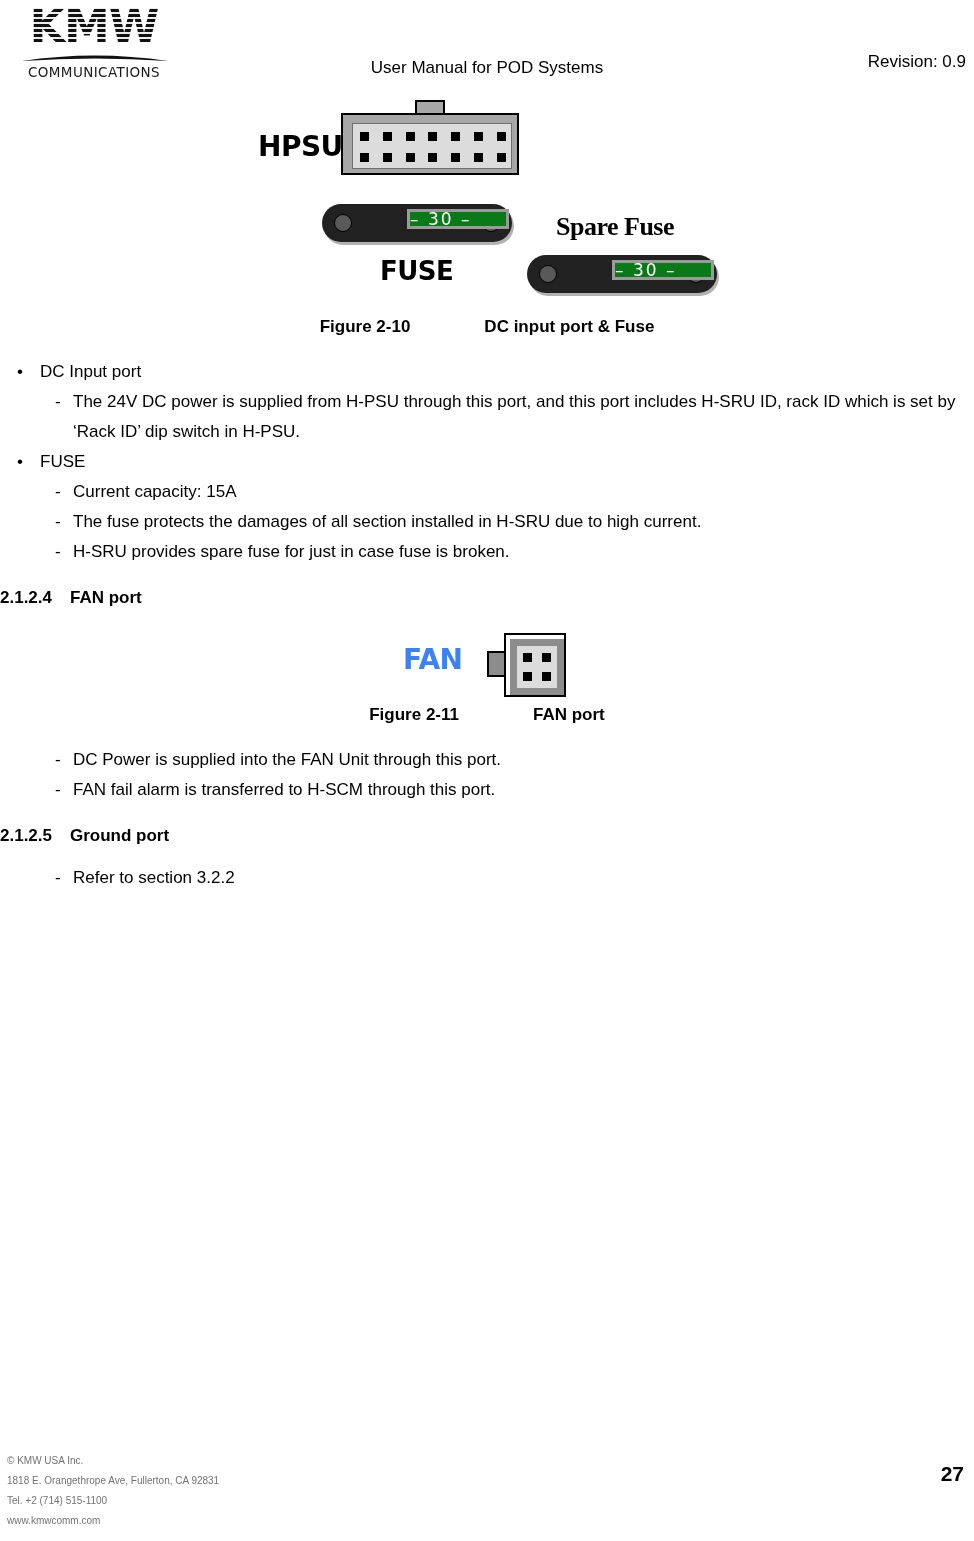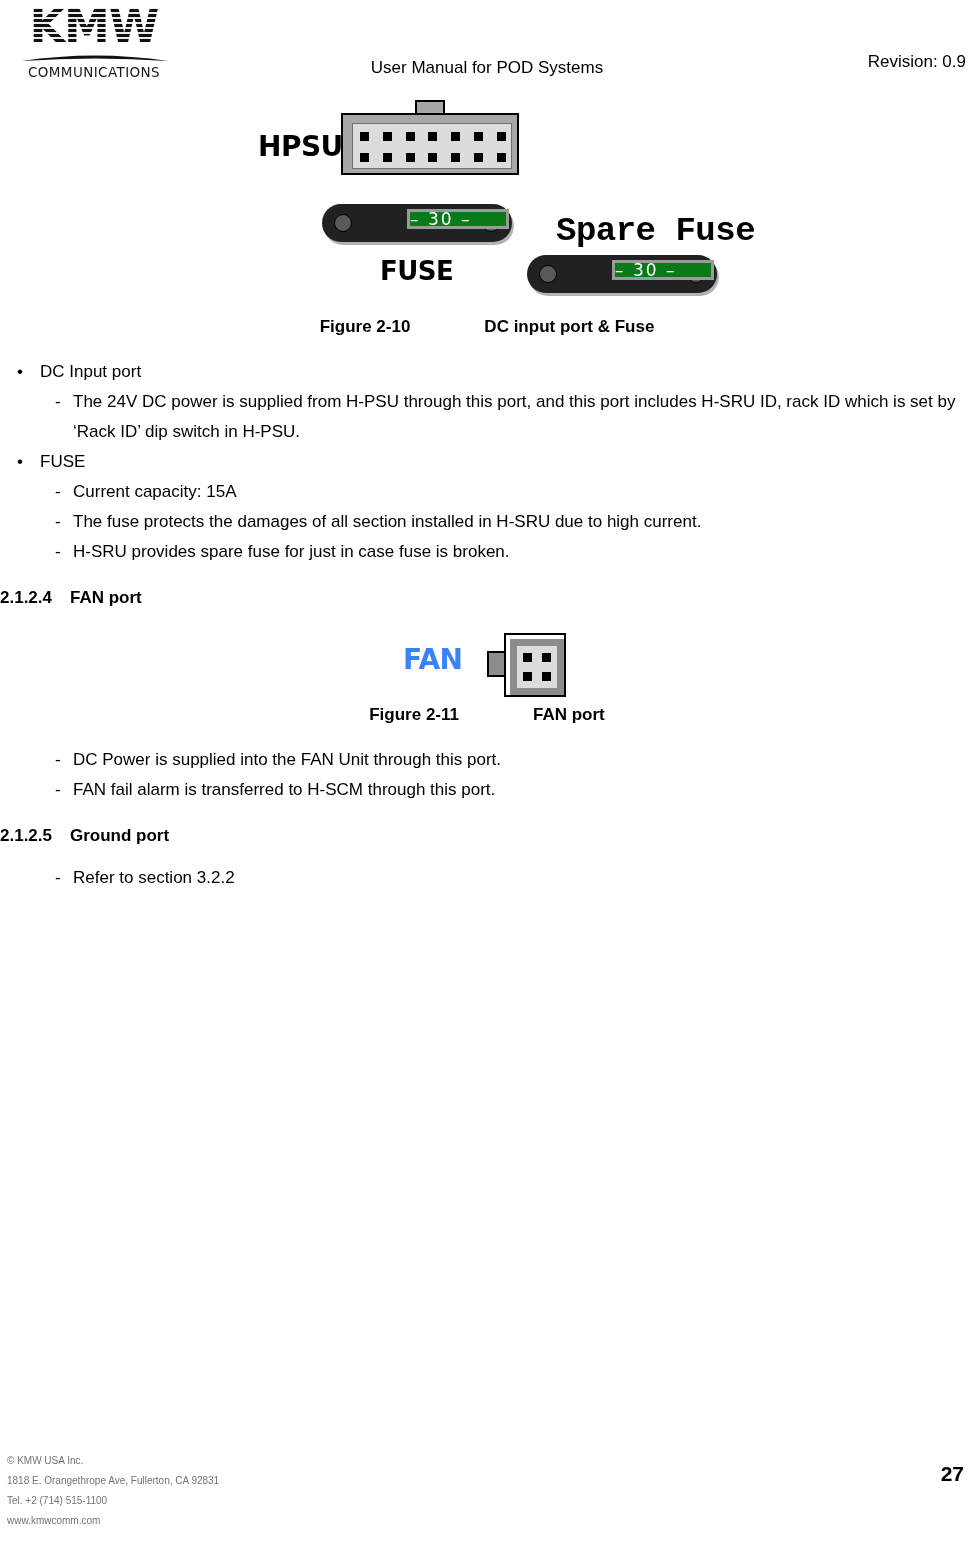--- a/index.html
+++ b/index.html
@@ -239,23 +239,23 @@
     font-family: "DejaVu Sans", sans-serif;
     font-weight: bold;
     font-size: 26px;
     letter-spacing: -0.5px;
     color: #000000;
   }
   .fuse-spare-label {
     position: absolute;
     left: 556px;
     top: 120px;
-    font-family: Liberation Mono, monospace;
-    font-weight: bold;
-    font-size: 34px;
+    font-family: Liberation Serif, serif;
+    font-weight: bold;
+    font-size: 26px;
     letter-spacing: -0.5px;
     color: #000000;
   }
 
   
   .figcap {
     width: 974px;
     text-align: center;
     font-weight: bold;
     font-size: 17px;

